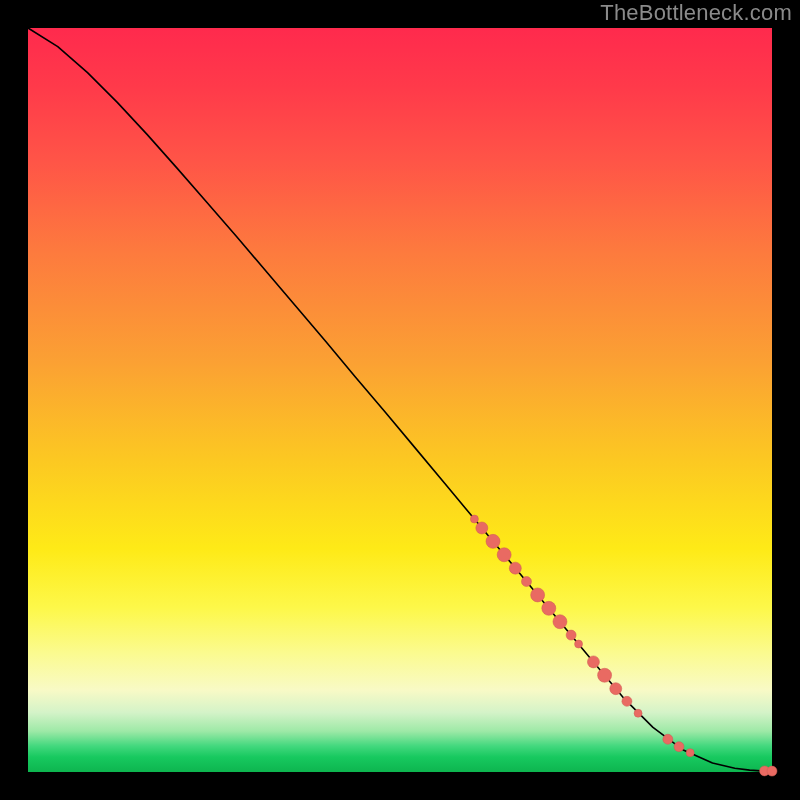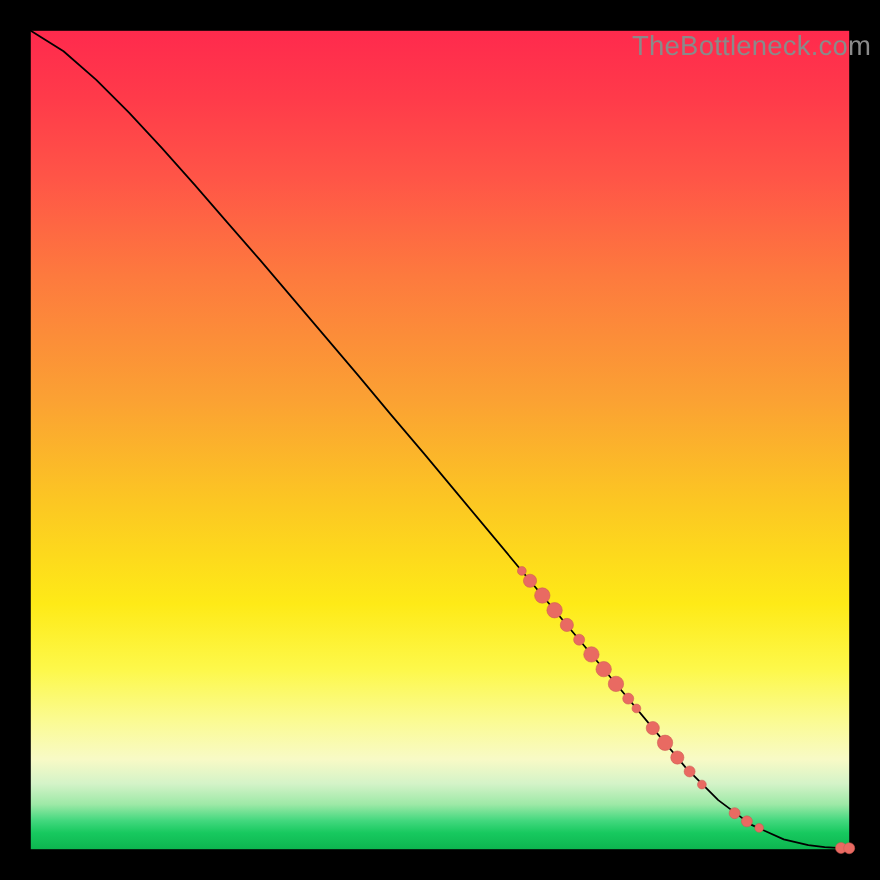--- a/index.html
+++ b/index.html
@@ -15,26 +15,25 @@
     position: relative;
     width: 800px;
     height: 800px;
     background: #000;
   }
   .watermark {
     position: absolute;
     top: 0px;
     right: 8px;
     color: #8a8a8a;
-    font-size: 25px;
+    font-size: 22px;
     font-weight: 500;
     letter-spacing: 0.2px;
     z-index: 5;
     user-select: none;
-    margin-top: 28px;
   }
   .plot {
     position: absolute;
     left: 28px;
     top: 28px;
     width: 744px;
     height: 744px;
     
     background: linear-gradient(
       to bottom,

